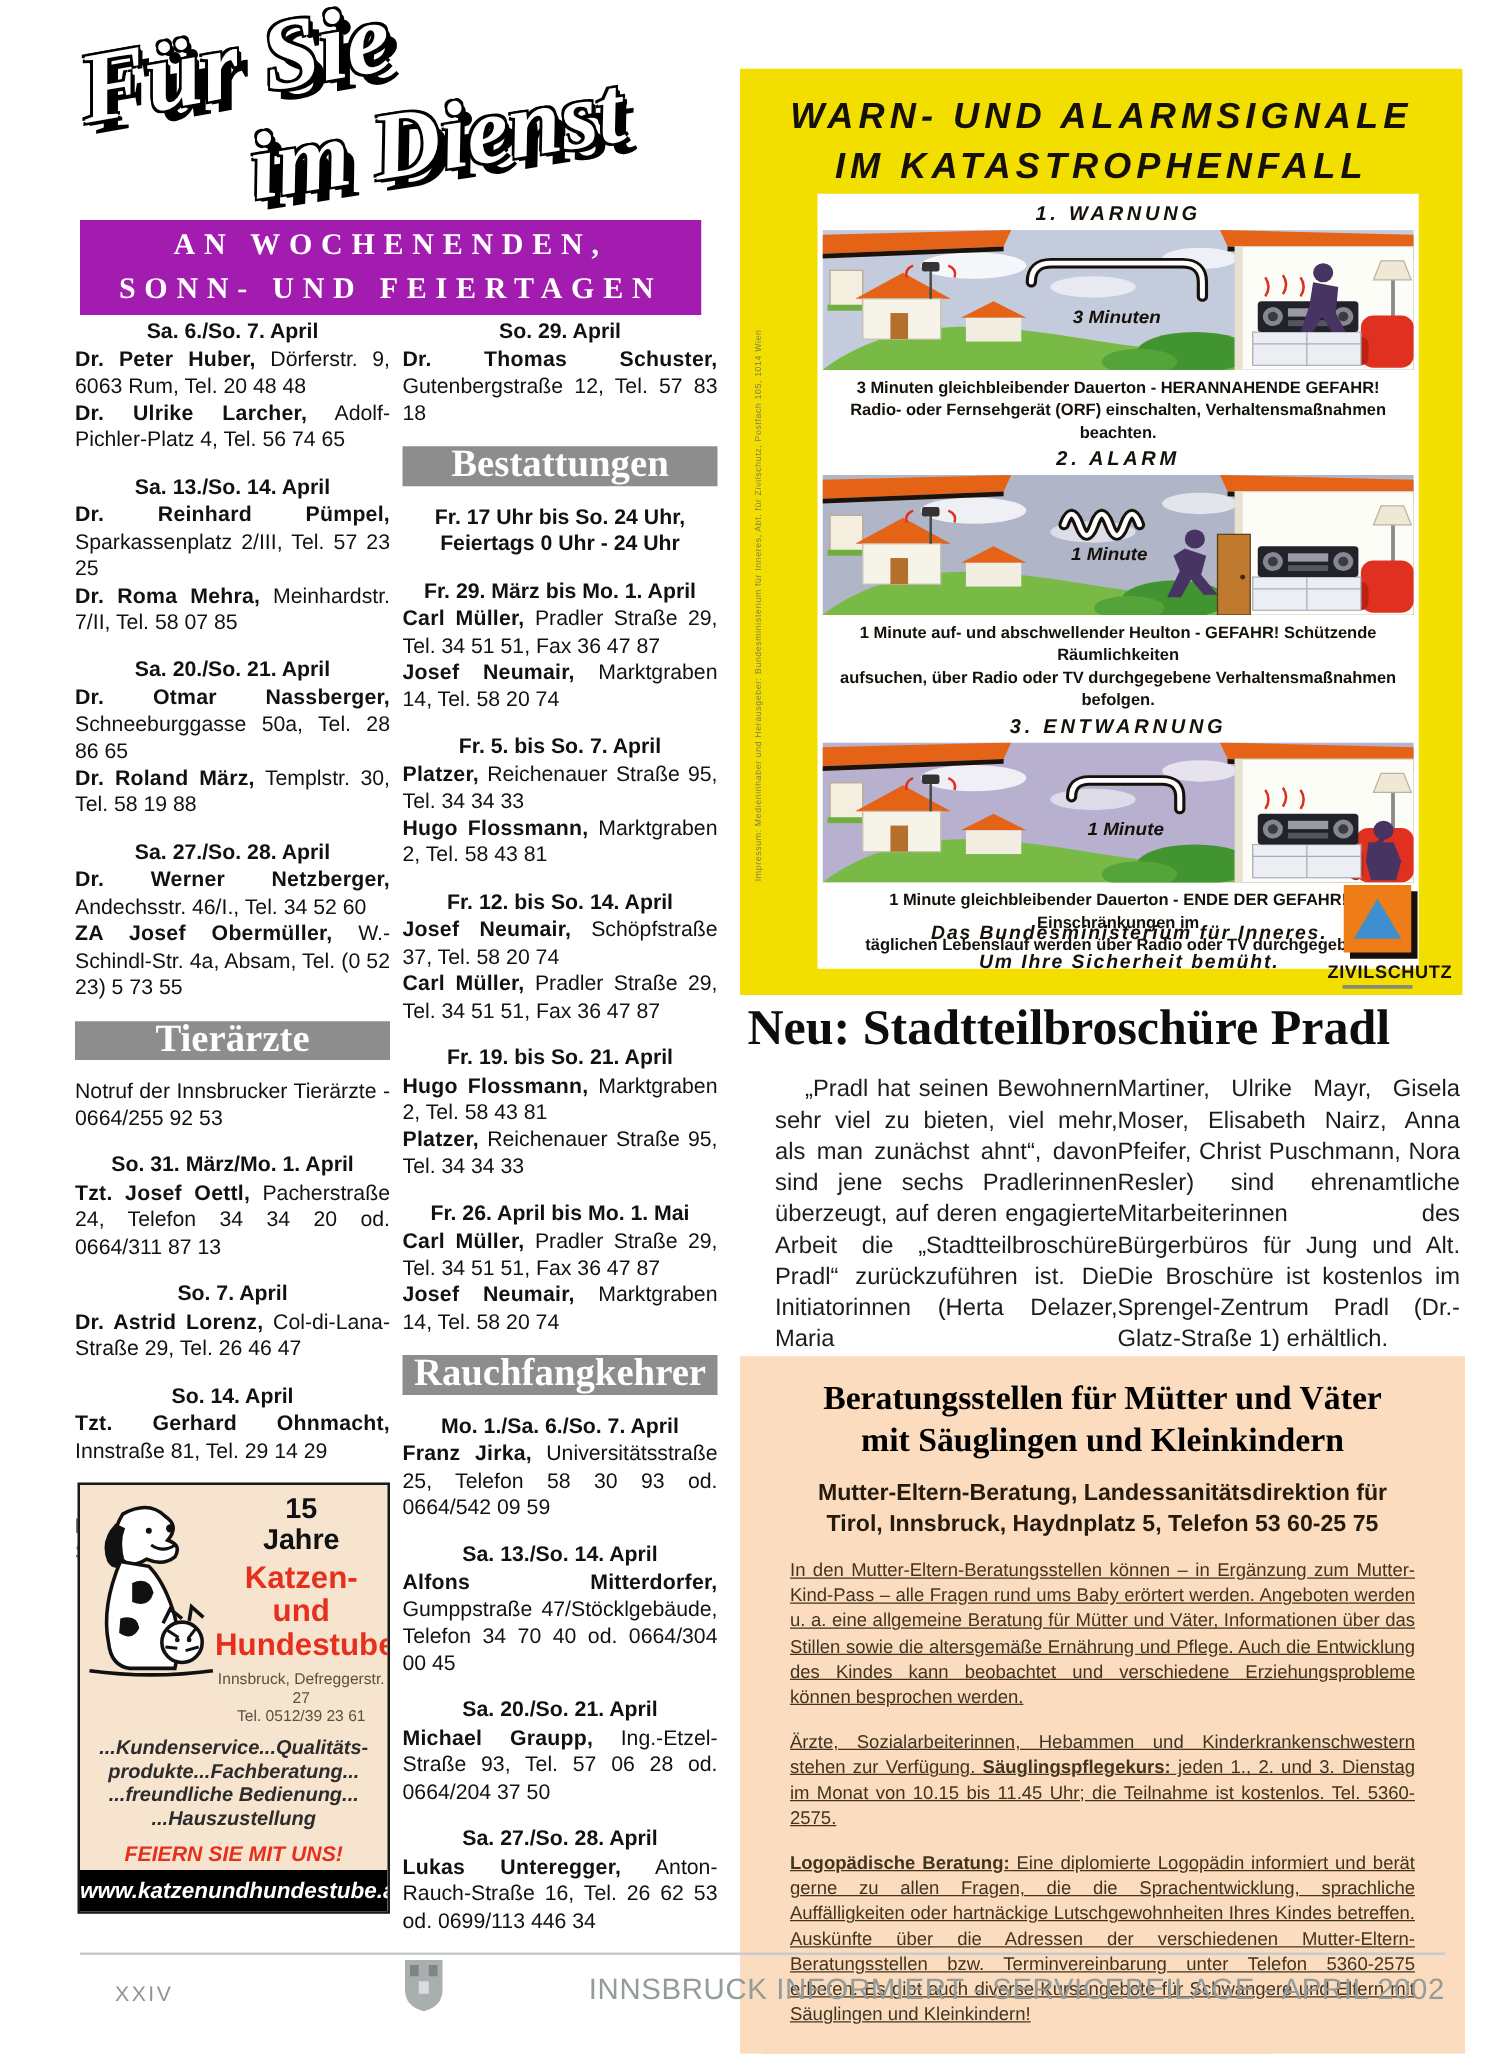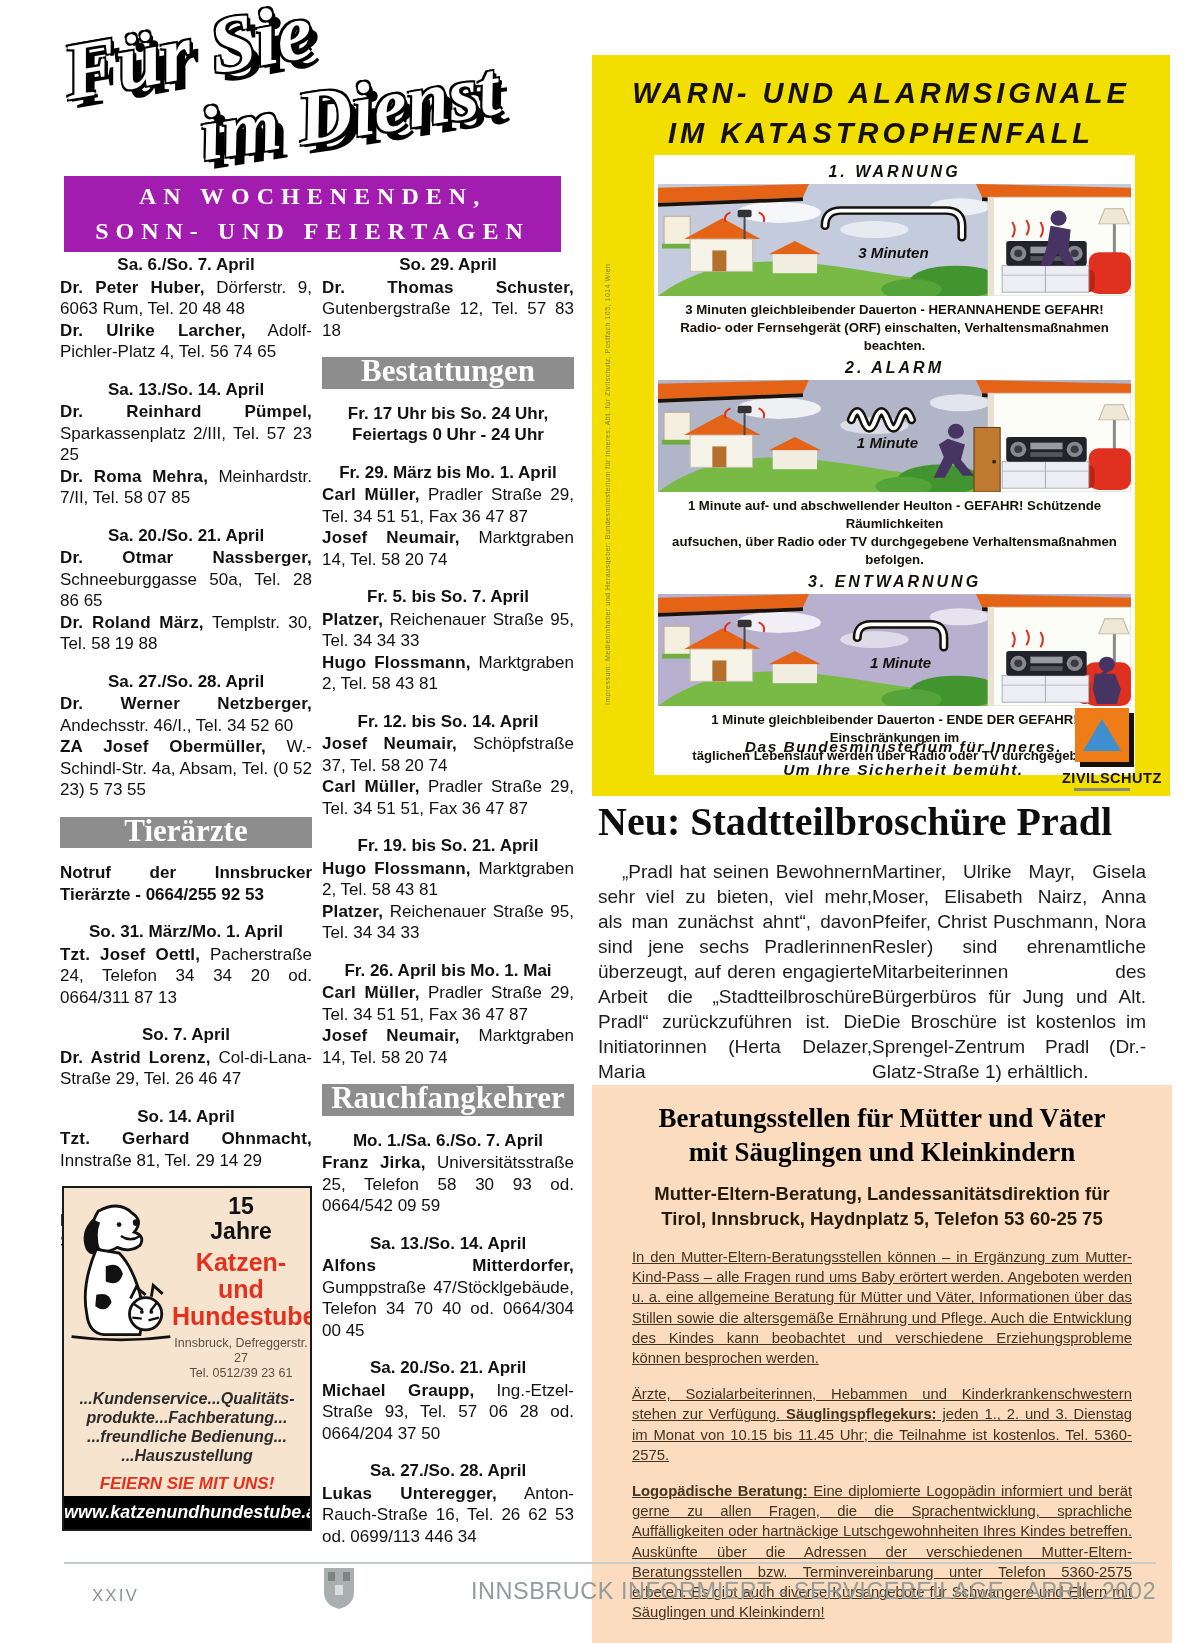--- a/index.html
+++ b/index.html
@@ -17,21 +17,21 @@
   
   .tcol{position:absolute;top:254px;width:252px;font-size:17px;line-height:21.5px;}
   #colL{left:60px;} #colM{left:322px;}
   .group{margin-bottom:16px;}
   .gdate{font-weight:bold;text-align:center;margin:0 0 1px;}
   .entry{margin:0;text-align:justify;}
   .entry b{letter-spacing:.2px;}
   .sec-banner{background:#8d8d8d;color:#fff;font-family:"Liberation Serif",serif;font-weight:bold;font-size:31px;
     text-align:center;padding:3px 0 7px;margin:4px 0 14px;}
   .hours{font-weight:bold;text-align:center;margin-bottom:16px;}
-  .notruf{font-weight:bold;text-align:justify;margin:0 0 16px;}
+  .notruf{font-weight:normal;text-align:justify;margin:0 0 16px;}
 
   
   .ad{position:absolute;left:62px;top:1186px;width:250px;height:345px;background:#f6e4cf;border:2px solid #1a1a1a;box-sizing:border-box;overflow:hidden;}
   .ad-dog{position:absolute;left:0;top:10px;width:112px;height:150px;}
   .ad-top{margin-left:108px;text-align:center;padding-top:6px;min-height:142px;box-sizing:border-box;}
   .ad-years{font-weight:bold;font-size:23px;line-height:25px;color:#111;}
   .ad-title{color:#e5301d;font-weight:bold;font-size:25px;line-height:27px;margin-top:5px;}
   .ad-addr{font-size:12.5px;line-height:15px;color:#5d4f40;margin-top:6px;}
   .ad-services{font-style:italic;font-size:16px;line-height:19px;text-align:center;color:#2c2c2c;margin-top:8px;font-weight:bold;}
   .ad-slogan{color:#e5301d;font-style:italic;font-weight:bold;text-align:center;font-size:17px;line-height:20px;}
@@ -52,21 +52,21 @@
   .ministry{font-weight:bold;font-style:italic;font-size:15.5px;line-height:23px;letter-spacing:1.5px;text-align:center;color:#15100a;padding-bottom:10px;}
   .zs{width:80px;text-align:center;}
   .zs-square{width:54px;height:54px;background:#ee7d18;box-shadow:5px 5px 0 #15100a;margin:0 auto;display:flex;align-items:center;justify-content:center;}
   .zs-tri{width:0;height:0;border-left:19px solid transparent;border-right:19px solid transparent;border-bottom:32px solid #3e8ed0;}
   .zs-label{font-weight:bold;font-size:14.5px;letter-spacing:.5px;margin-top:8px;color:#15100a;}
   .zs-sub{height:3px;width:56px;background:#8a8a76;margin:2px auto 0;}
 
   
   .article{position:absolute;left:598px;top:798px;width:574px;}
   .art-head{font-family:"Liberation Serif",serif;font-weight:bold;font-size:40px;color:#0d0d0d;margin:0 0 14px;}
-  .art-cols{display:flex;}
+  .art-cols{display:flex;margin-left:22px;}
   .art-col{width:274px;font-size:19px;line-height:25px;text-align:justify;color:#1c1c1c;}
   .indent{text-indent:24px;}
 
   
   .advicebox{position:absolute;left:592px;top:1085px;width:580px;background:#fbdcbe;box-sizing:border-box;padding:16px 24px 18px;}
   .adv-title{font-family:"Liberation Serif",serif;font-weight:bold;font-size:27px;line-height:34px;text-align:center;color:#000000;}
   .adv-sub{font-weight:bold;font-size:18.5px;line-height:25px;text-align:center;margin-top:12px;color:#241a0d;}
   .adv-body{margin-top:12px;font-size:14.8px;line-height:20.2px;text-align:justify;color:#43331f;}
   .adv-body p{margin:16px;text-decoration:underline;}
 

